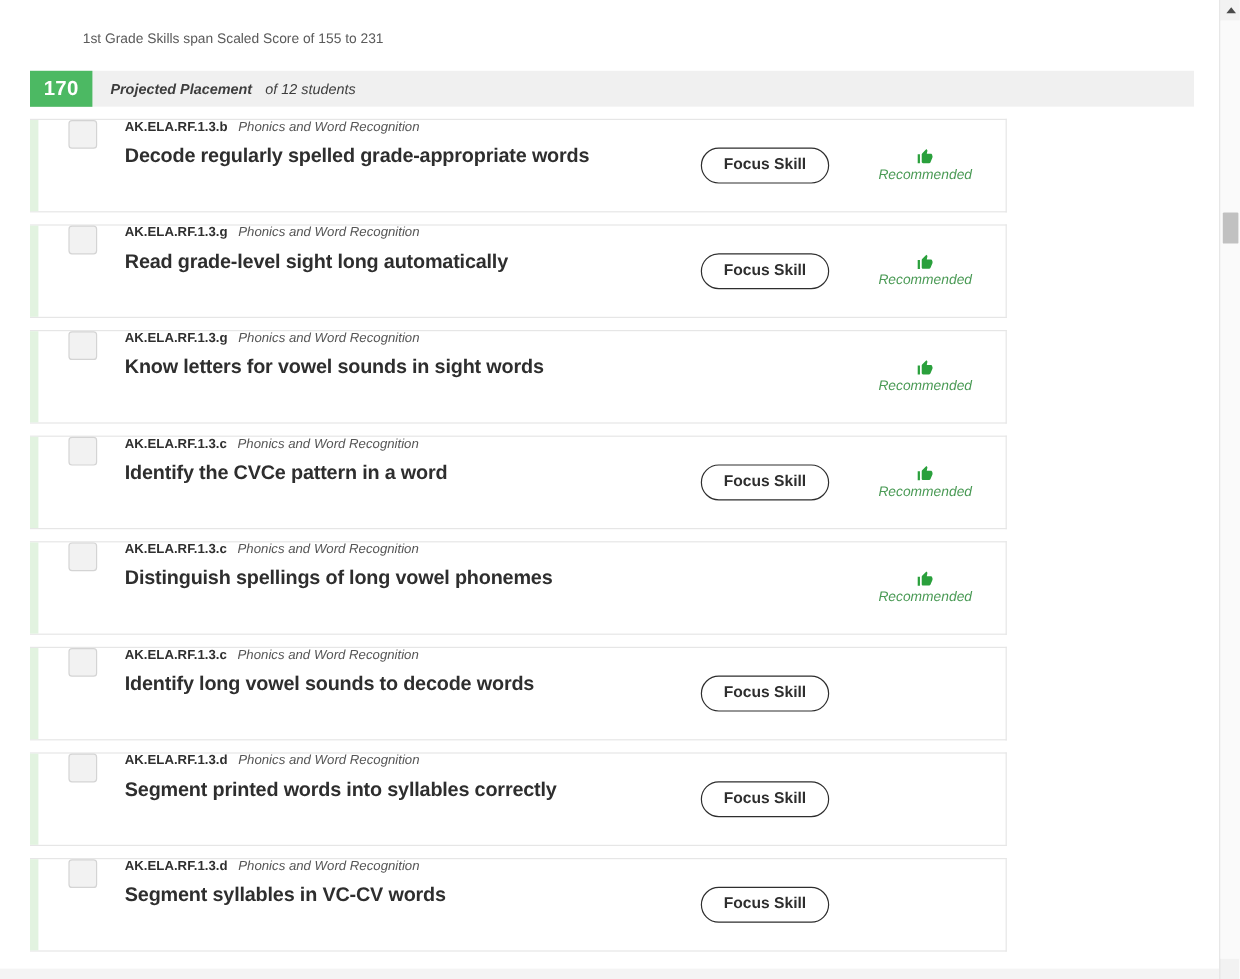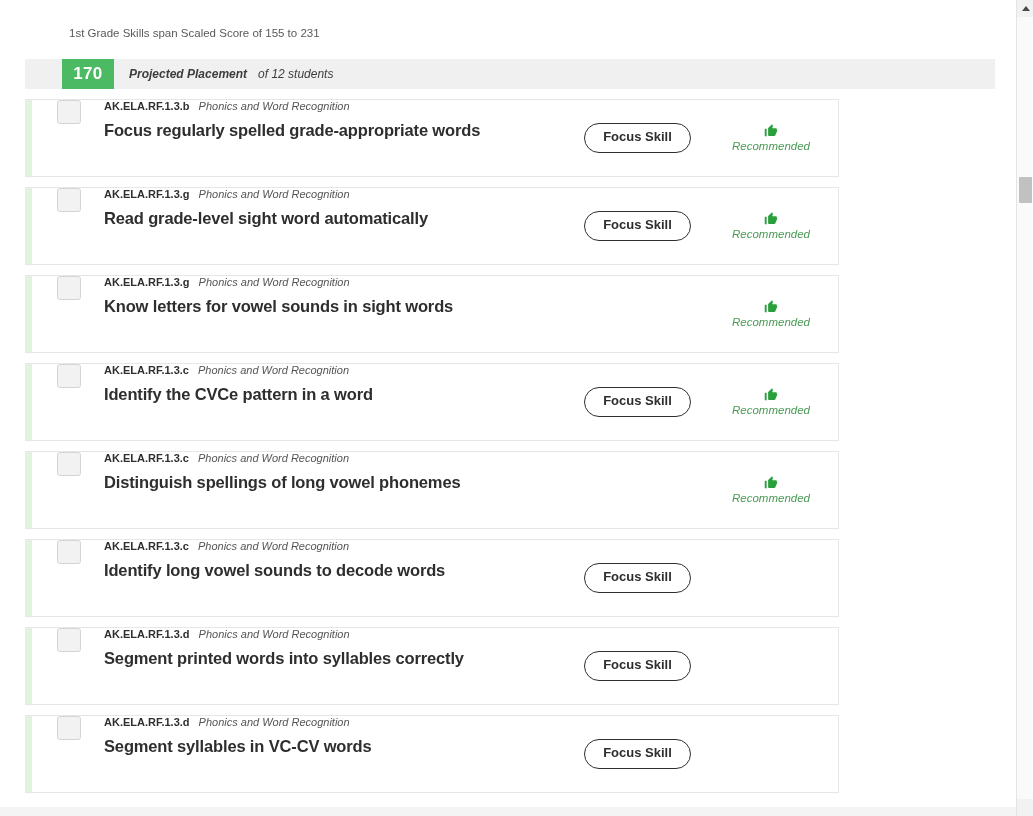--- a/index.html
+++ b/index.html
@@ -108,21 +108,20 @@
   .placement-score {
     width: 52px;
     background: #4cb963;
     color: #ffffff;
     font-size: 17px;
     font-weight: bold;
     display: flex;
     align-items: center;
     justify-content: center;
     letter-spacing: 0.3px;
-    margin-left: 37px;
   }
   .placement-text {
     flex: 1;
     display: flex;
     align-items: center;
     padding-left: 15px;
     font-size: 12px;
     font-style: italic;
     color: #3d3d3d;
   }
@@ -267,21 +266,21 @@
 
     <div class="skill-list">
         <div class="skill-row">
           <div class="accent"></div>
           <div class="checkbox"></div>
           <div class="skill-text">
             <div class="skill-meta">
               <span class="skill-code">AK.ELA.RF.1.3.b</span>
               <span class="skill-domain">Phonics and Word Recognition</span>
             </div>
-            <div class="skill-name">Focus regularly spelled grade-appropriate words</div>
+            <div class="skill-name">Decode regularly spelled grade-appropriate words</div>
           </div>
           <div class="focus-cell">
             <span class="focus-pill">Focus Skill</span>
           </div>
           <div class="rec-cell">
             <span class="rec-icon">
               <svg width="16" height="15" viewBox="0 0 24 24" fill="#2aa03c">
                 <path d="M2 21h3V9H2v12zm19.3-10.9c0-1-.8-1.8-1.8-1.8h-5.4l.8-3.9.03-.3c0-.4-.16-.77-.42-1.03L13.6 2 7.9 7.7c-.33.33-.53.78-.53 1.3V19c0 1 .8 1.8 1.8 1.8h8.1c.75 0 1.4-.45 1.67-1.1l2.7-6.37c.08-.2.12-.42.12-.64v-1.6z"></path>
               </svg>
             </span>
@@ -289,21 +288,21 @@
           </div>
         </div>
         <div class="skill-row">
           <div class="accent"></div>
           <div class="checkbox"></div>
           <div class="skill-text">
             <div class="skill-meta">
               <span class="skill-code">AK.ELA.RF.1.3.g</span>
               <span class="skill-domain">Phonics and Word Recognition</span>
             </div>
-            <div class="skill-name">Read grade-level sight word automatically</div>
+            <div class="skill-name">Read grade-level sight long automatically</div>
           </div>
           <div class="focus-cell">
             <span class="focus-pill">Focus Skill</span>
           </div>
           <div class="rec-cell">
             <span class="rec-icon">
               <svg width="16" height="15" viewBox="0 0 24 24" fill="#2aa03c">
                 <path d="M2 21h3V9H2v12zm19.3-10.9c0-1-.8-1.8-1.8-1.8h-5.4l.8-3.9.03-.3c0-.4-.16-.77-.42-1.03L13.6 2 7.9 7.7c-.33.33-.53.78-.53 1.3V19c0 1 .8 1.8 1.8 1.8h8.1c.75 0 1.4-.45 1.67-1.1l2.7-6.37c.08-.2.12-.42.12-.64v-1.6z"></path>
               </svg>
             </span>

